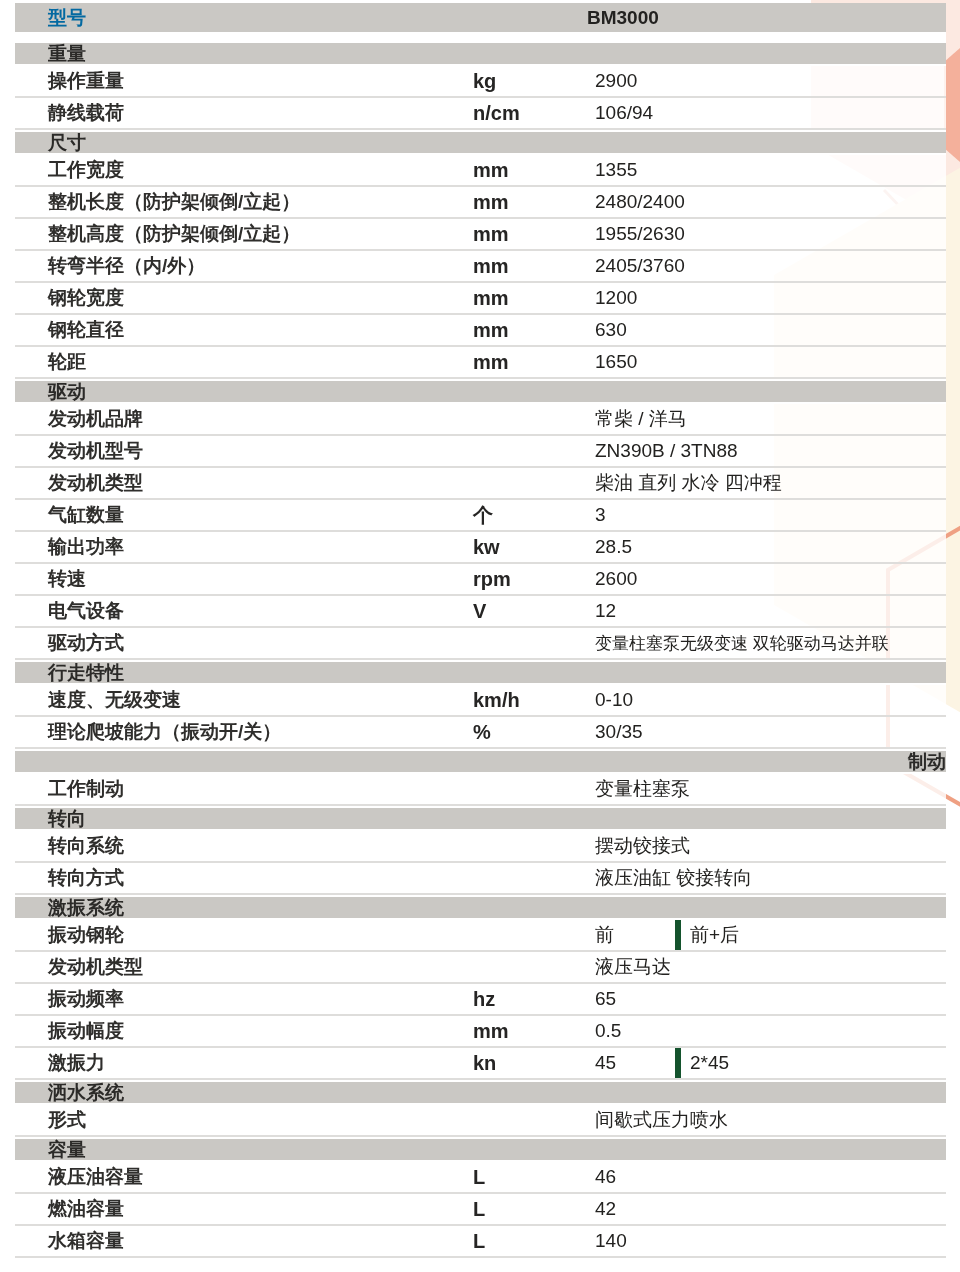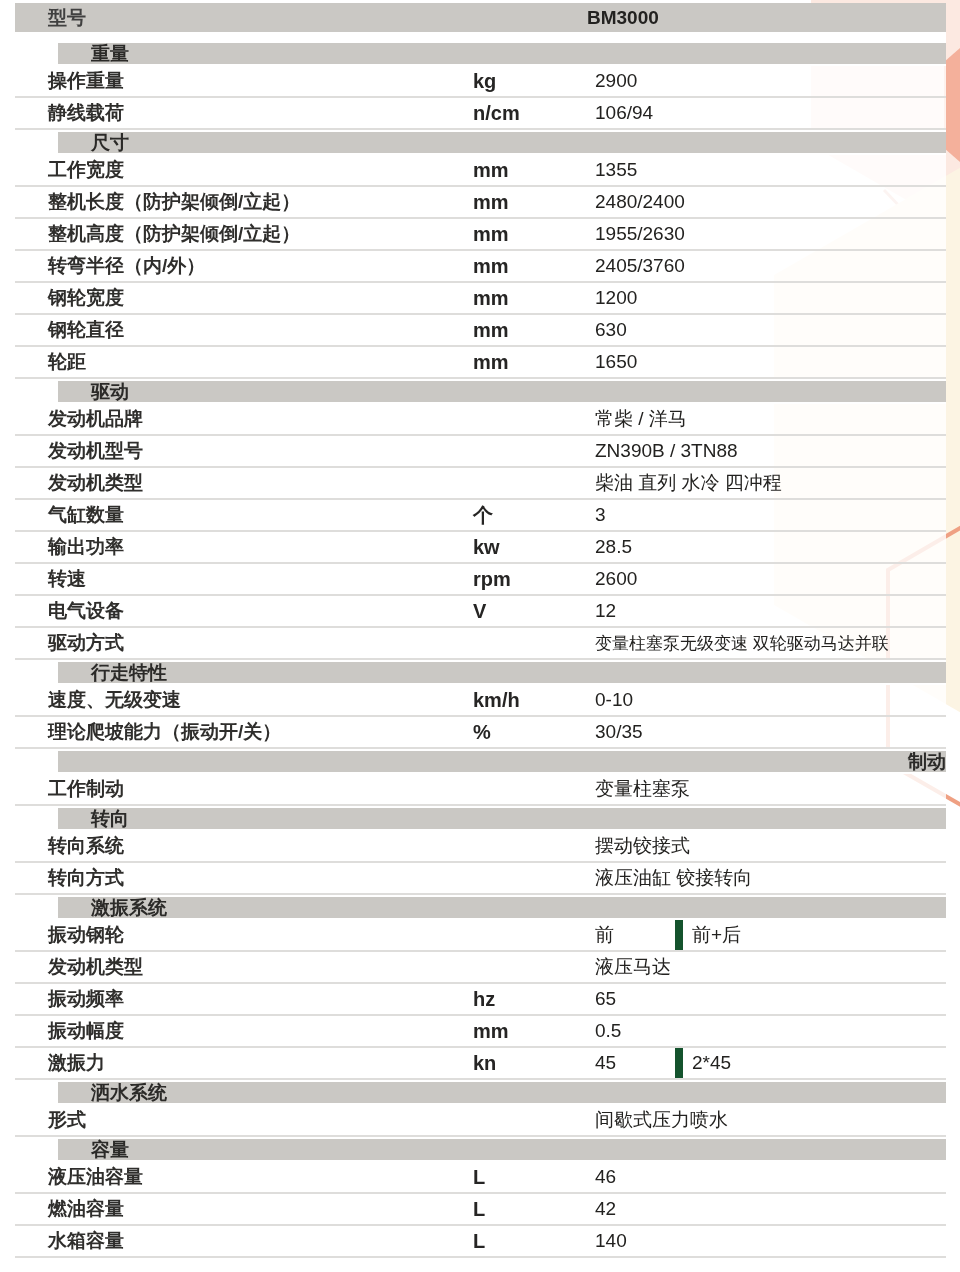--- a/index.html
+++ b/index.html
@@ -16,51 +16,51 @@
   
   .spec-table {
     position:absolute; left:15px; top:3px; width:931px; z-index:1;
   }
   .model-row {
     height:29px; display:flex; align-items:center;
     background:rgba(203,201,197,0.97);
   }
   .model-row .m-label {
     width:572px; padding-left:33px;
-    font-size:19px; font-weight:700; line-height:29px; color:#404040;
+    font-size:19px; font-weight:700; line-height:29px; color:#0369a1;
   }
   .model-row .m-value {
     font-size:19px; font-weight:700; line-height:29px; color:#232220;
   }
   .table-gap { height:9px; background:#ffffff; }
 
   .section-bar {
     height:25px;
     border-top:2px solid #ffffff; border-bottom:2px solid #ffffff;
     background:rgba(202,200,196,0.97);
-    display:flex; align-items:center;margin-left:43px;
+    display:flex; align-items:center;
   }
   .section-bar .s-title {
     padding-left:33px; font-size:19px; font-weight:700; line-height:21px; color:#2b2a28;
   }
 
   .spec-row {
     height:32px; display:flex; align-items:stretch;
     background:rgba(255,255,255,0.82);
     border-bottom:2px solid #dedddb;
   }
   .spec-row .cell { display:flex; align-items:center; overflow:hidden; white-space:nowrap; }
   .c-label  { width:442px; padding-left:33px; font-size:19px; font-weight:700; color:#2f2e2c; }
   .c-unit   { width:130px; padding-left:13px; border-left:3px solid #ffffff;
               font-size:20px; font-weight:700; color:#262524; }
   .c-value  { flex:1; padding-left:5px; border-left:3px solid #ffffff;
               font-size:19px; font-weight:400; color:#232220; }
   .c-value.small { font-size:17px; }
   .c-value.split1 { flex:none; width:88px; }
-  .c-value2 { flex:1; padding-left:9px; border-left:8px solid #14532d;
+  .c-value2 { flex:1; padding-left:9px; border-left:6px solid #14532d;
               font-size:19px; font-weight:400; color:#232220; }
 </style>
 </head>
 <body>
 
 <svg class="bg-layer" viewBox="0 0 960 1272" xmlns="http://www.w3.org/2000/svg">
   <polygon points="1010,-200 1209,-85 1209,145 1010,260 811,145 811,-85" fill="#fce9e1"></polygon>
   <line x1="884" y1="190" x2="966" y2="276" stroke-width="3" stroke="#eec4b6"></line>
   <polygon points="944,62 960,48 960,162 944,148" opacity="0.85" fill="#f2a68e"></polygon>
   <polygon points="1060,110 1346,275 1346,605 1060,770 774,605 774,275" fill="#fcf4e3"></polygon>

